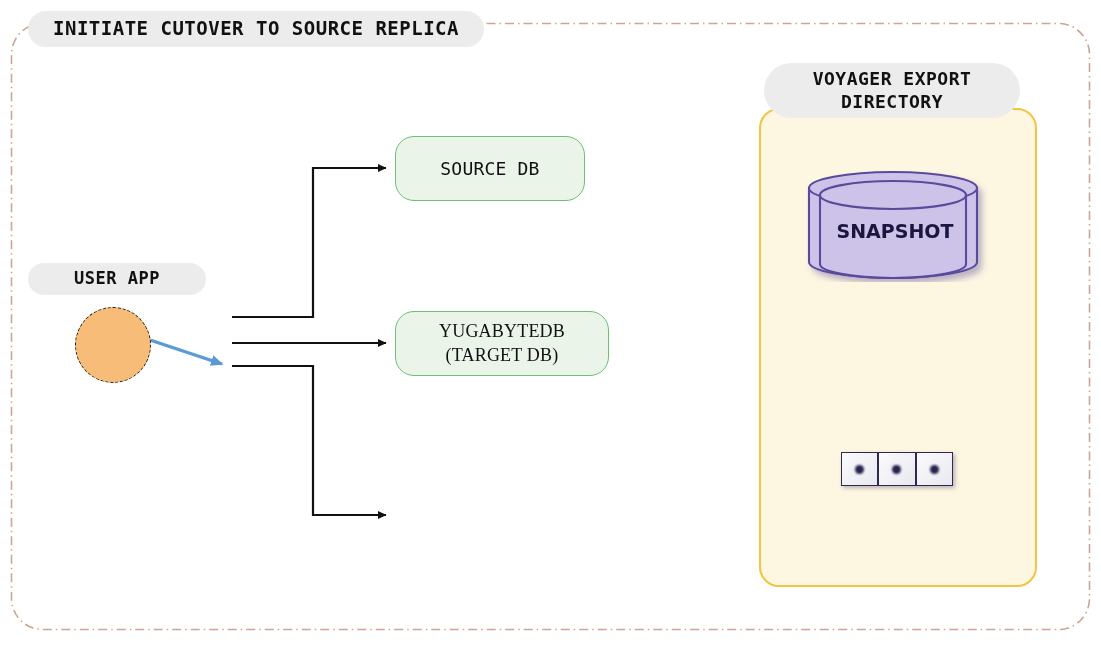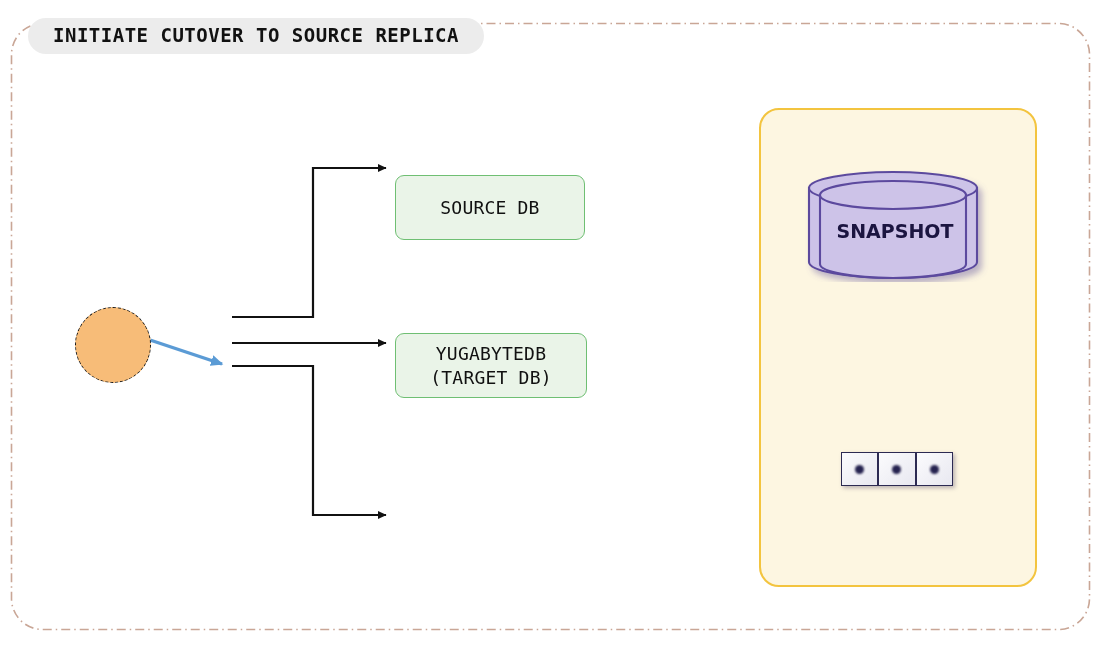--- a/index.html
+++ b/index.html
@@ -45,21 +45,21 @@
     justify-content: center;
     text-align: center;
     letter-spacing: 0.5px;
     line-height: 1.24;
     white-space: pre-line;
     z-index: 6;
   }
 
   .pill-title {
     left: 28px;
-    top: 18px;
+    top: 11px;
     width: 456px;
     height: 36px;
     font-size: 19px;
   }
 
   .pill-userapp {
     left: 28px;
     top: 263px;
     width: 178px;
     height: 32px;
@@ -81,36 +81,35 @@
     height: 32px;
     font-size: 17px;
   }
 
   
   .db-box {
     position: absolute;
     box-sizing: border-box;
     background: #eaf4e8;
     border: 1.6px solid #6fbf73;
-    border-radius: 9px;
+    border-radius: 19px;
     display: flex;
     align-items: center;
     justify-content: center;
     text-align: center;
     color: #111111;
     font-size: 18px;
     font-family: "DejaVu Sans Mono", "Liberation Mono", monospace;
     white-space: pre-line;
     line-height: 1.32;
     letter-spacing: 0.2px;
     z-index: 4;
-    margin-top: 39px;
   }
   .db-source   { left: 395px; top: 136px; width: 190px; height: 65px; }
-  .db-target   { left: 395px; top: 294px; width: 192px; height: 65px; }
+  .db-target   { left: 395px; top: 311px; width: 214px; height: 65px; font-family: Liberation Serif, serif; }
   .db-replica  { left: 395px; top: 482px; width: 190px; height: 65px; }
 
   
   .user-circle {
     position: absolute;
     left: 75px;
     top: 307px;
     width: 76px;
     height: 76px;
     box-sizing: border-box;
@@ -262,16 +261,23 @@
   </div>
   <div class="db-box db-target">
     <span>YUGABYTEDB
 (TARGET DB)</span>
   </div>
 
   <div class="pill pill-title">
     <span>INITIATE CUTOVER TO SOURCE REPLICA</span>
   </div>
 
-
+  <div class="pill pill-userapp">
+    <span>USER APP</span>
+  </div>
+
+  <div class="pill pill-voyager">
+    <span>VOYAGER EXPORT
+DIRECTORY</span>
+  </div>
 
 
 </div>
 
 </body></html>

